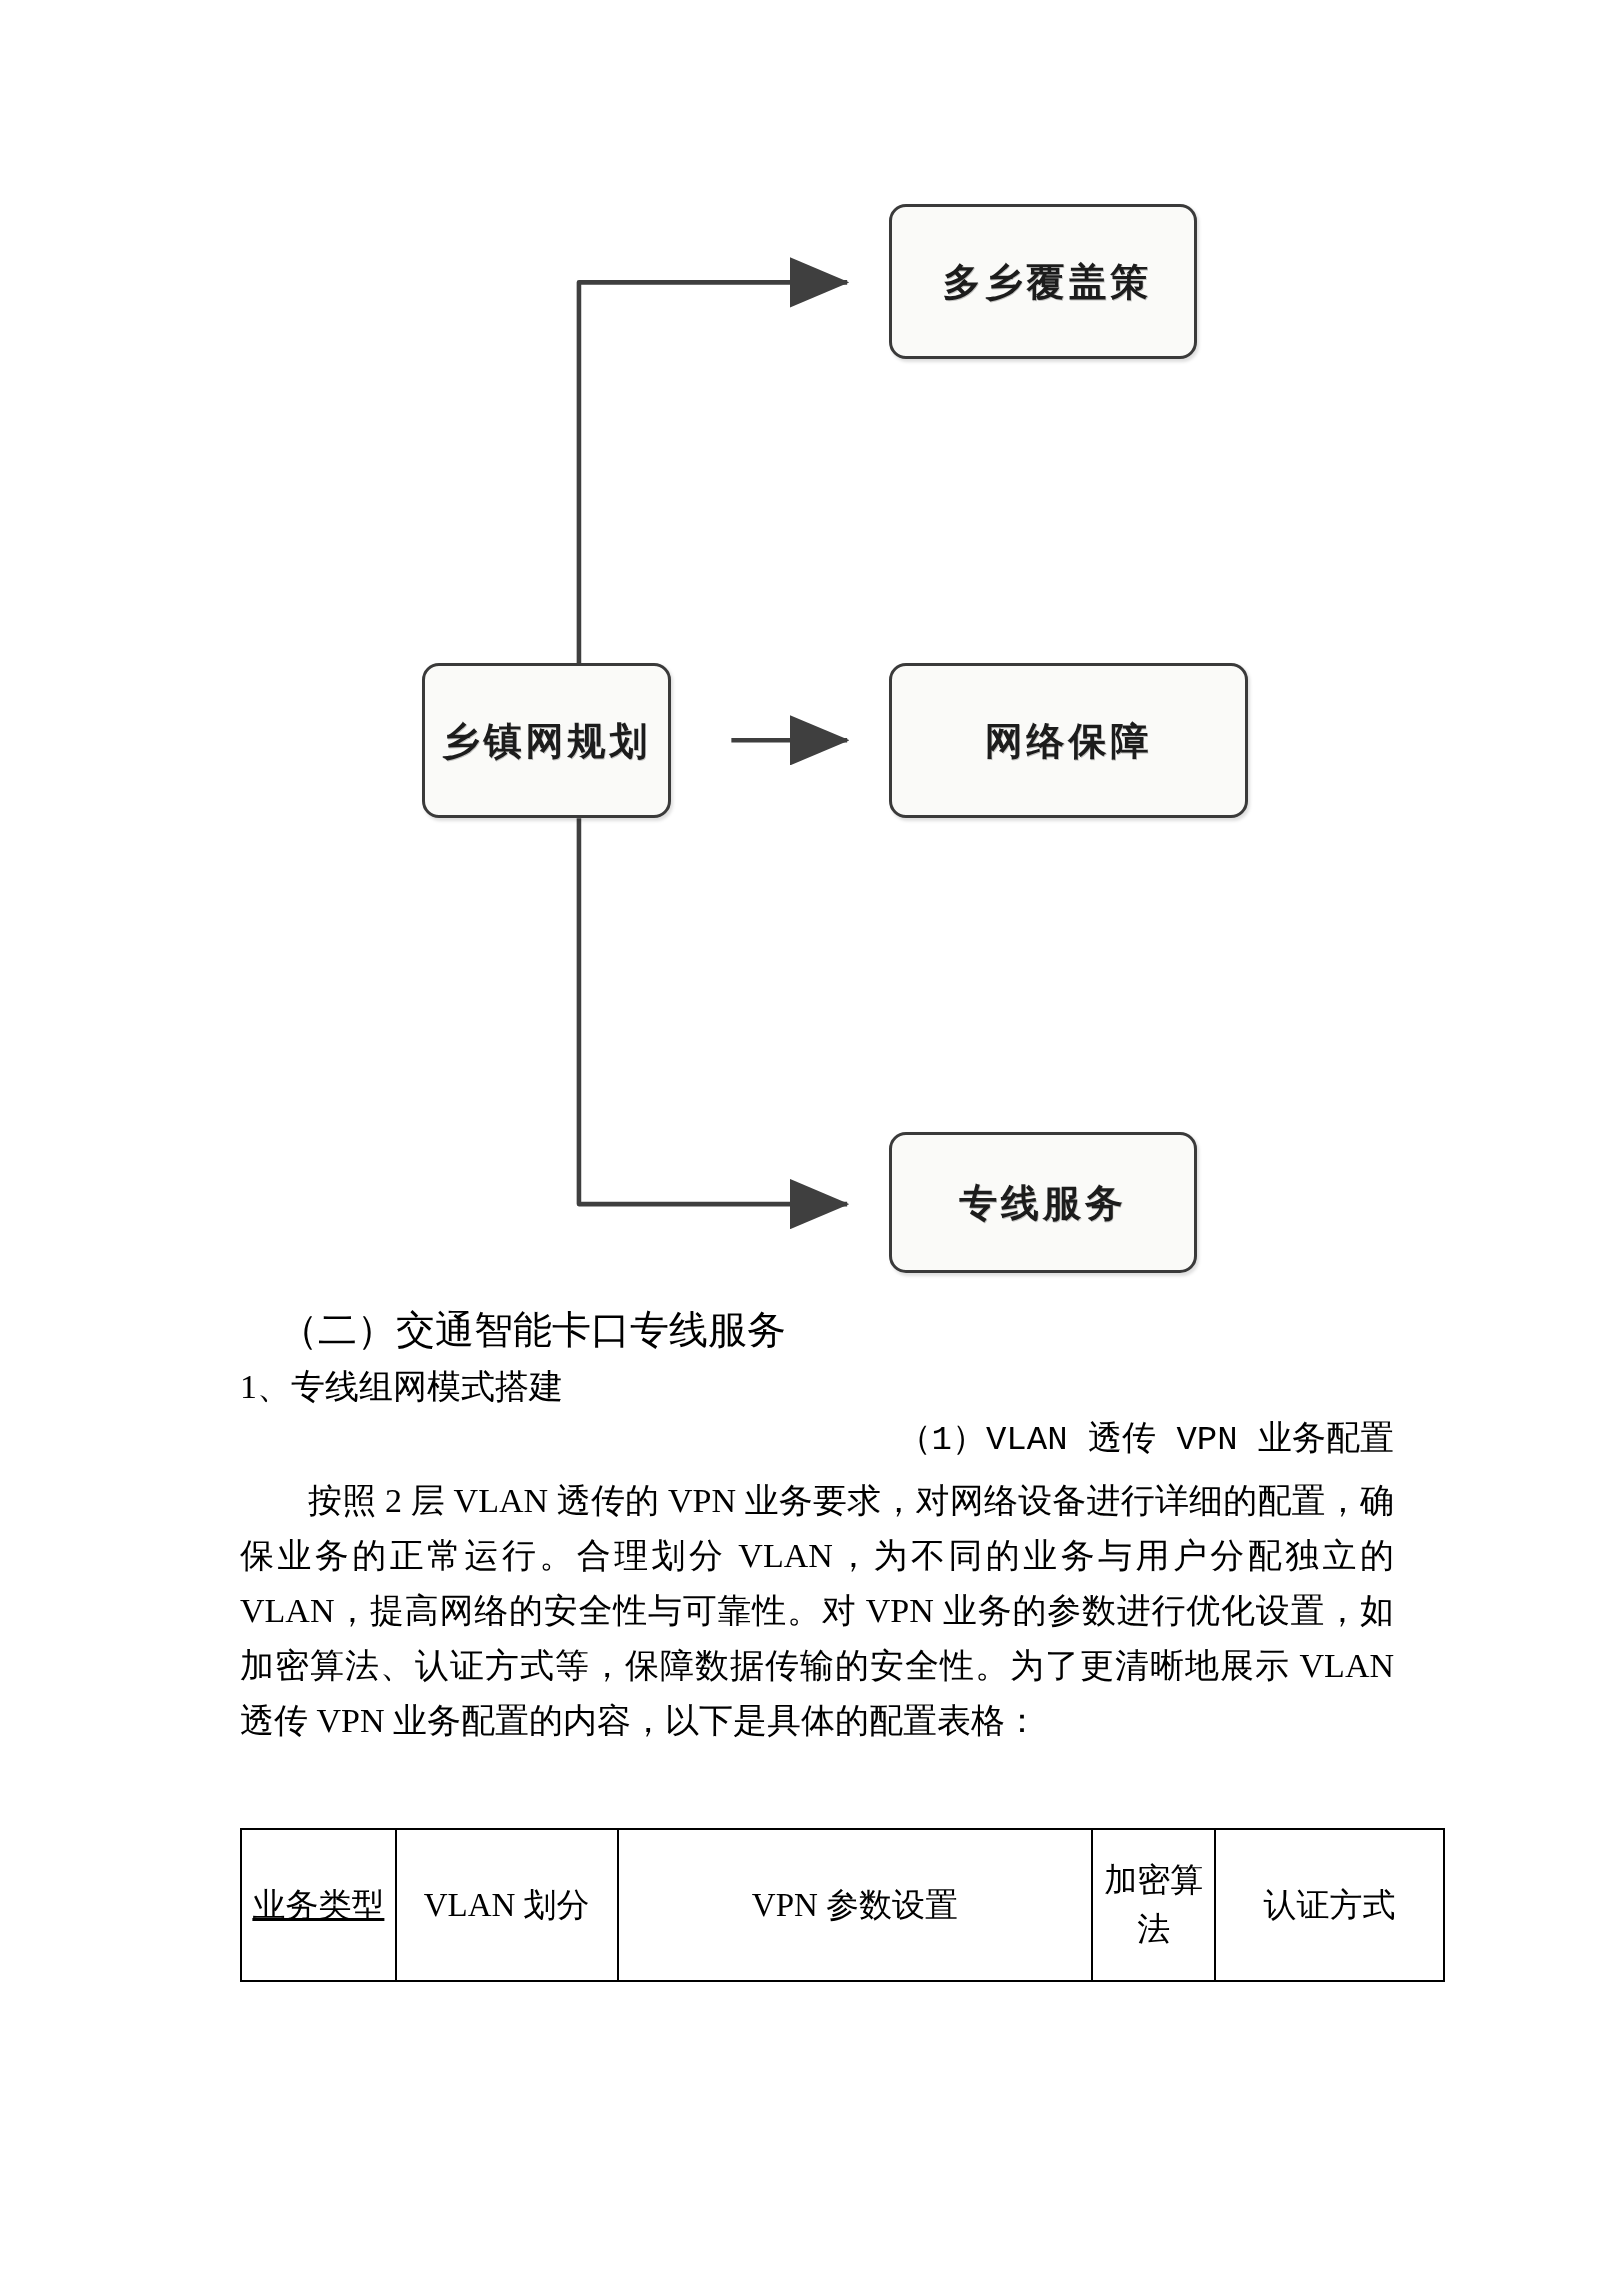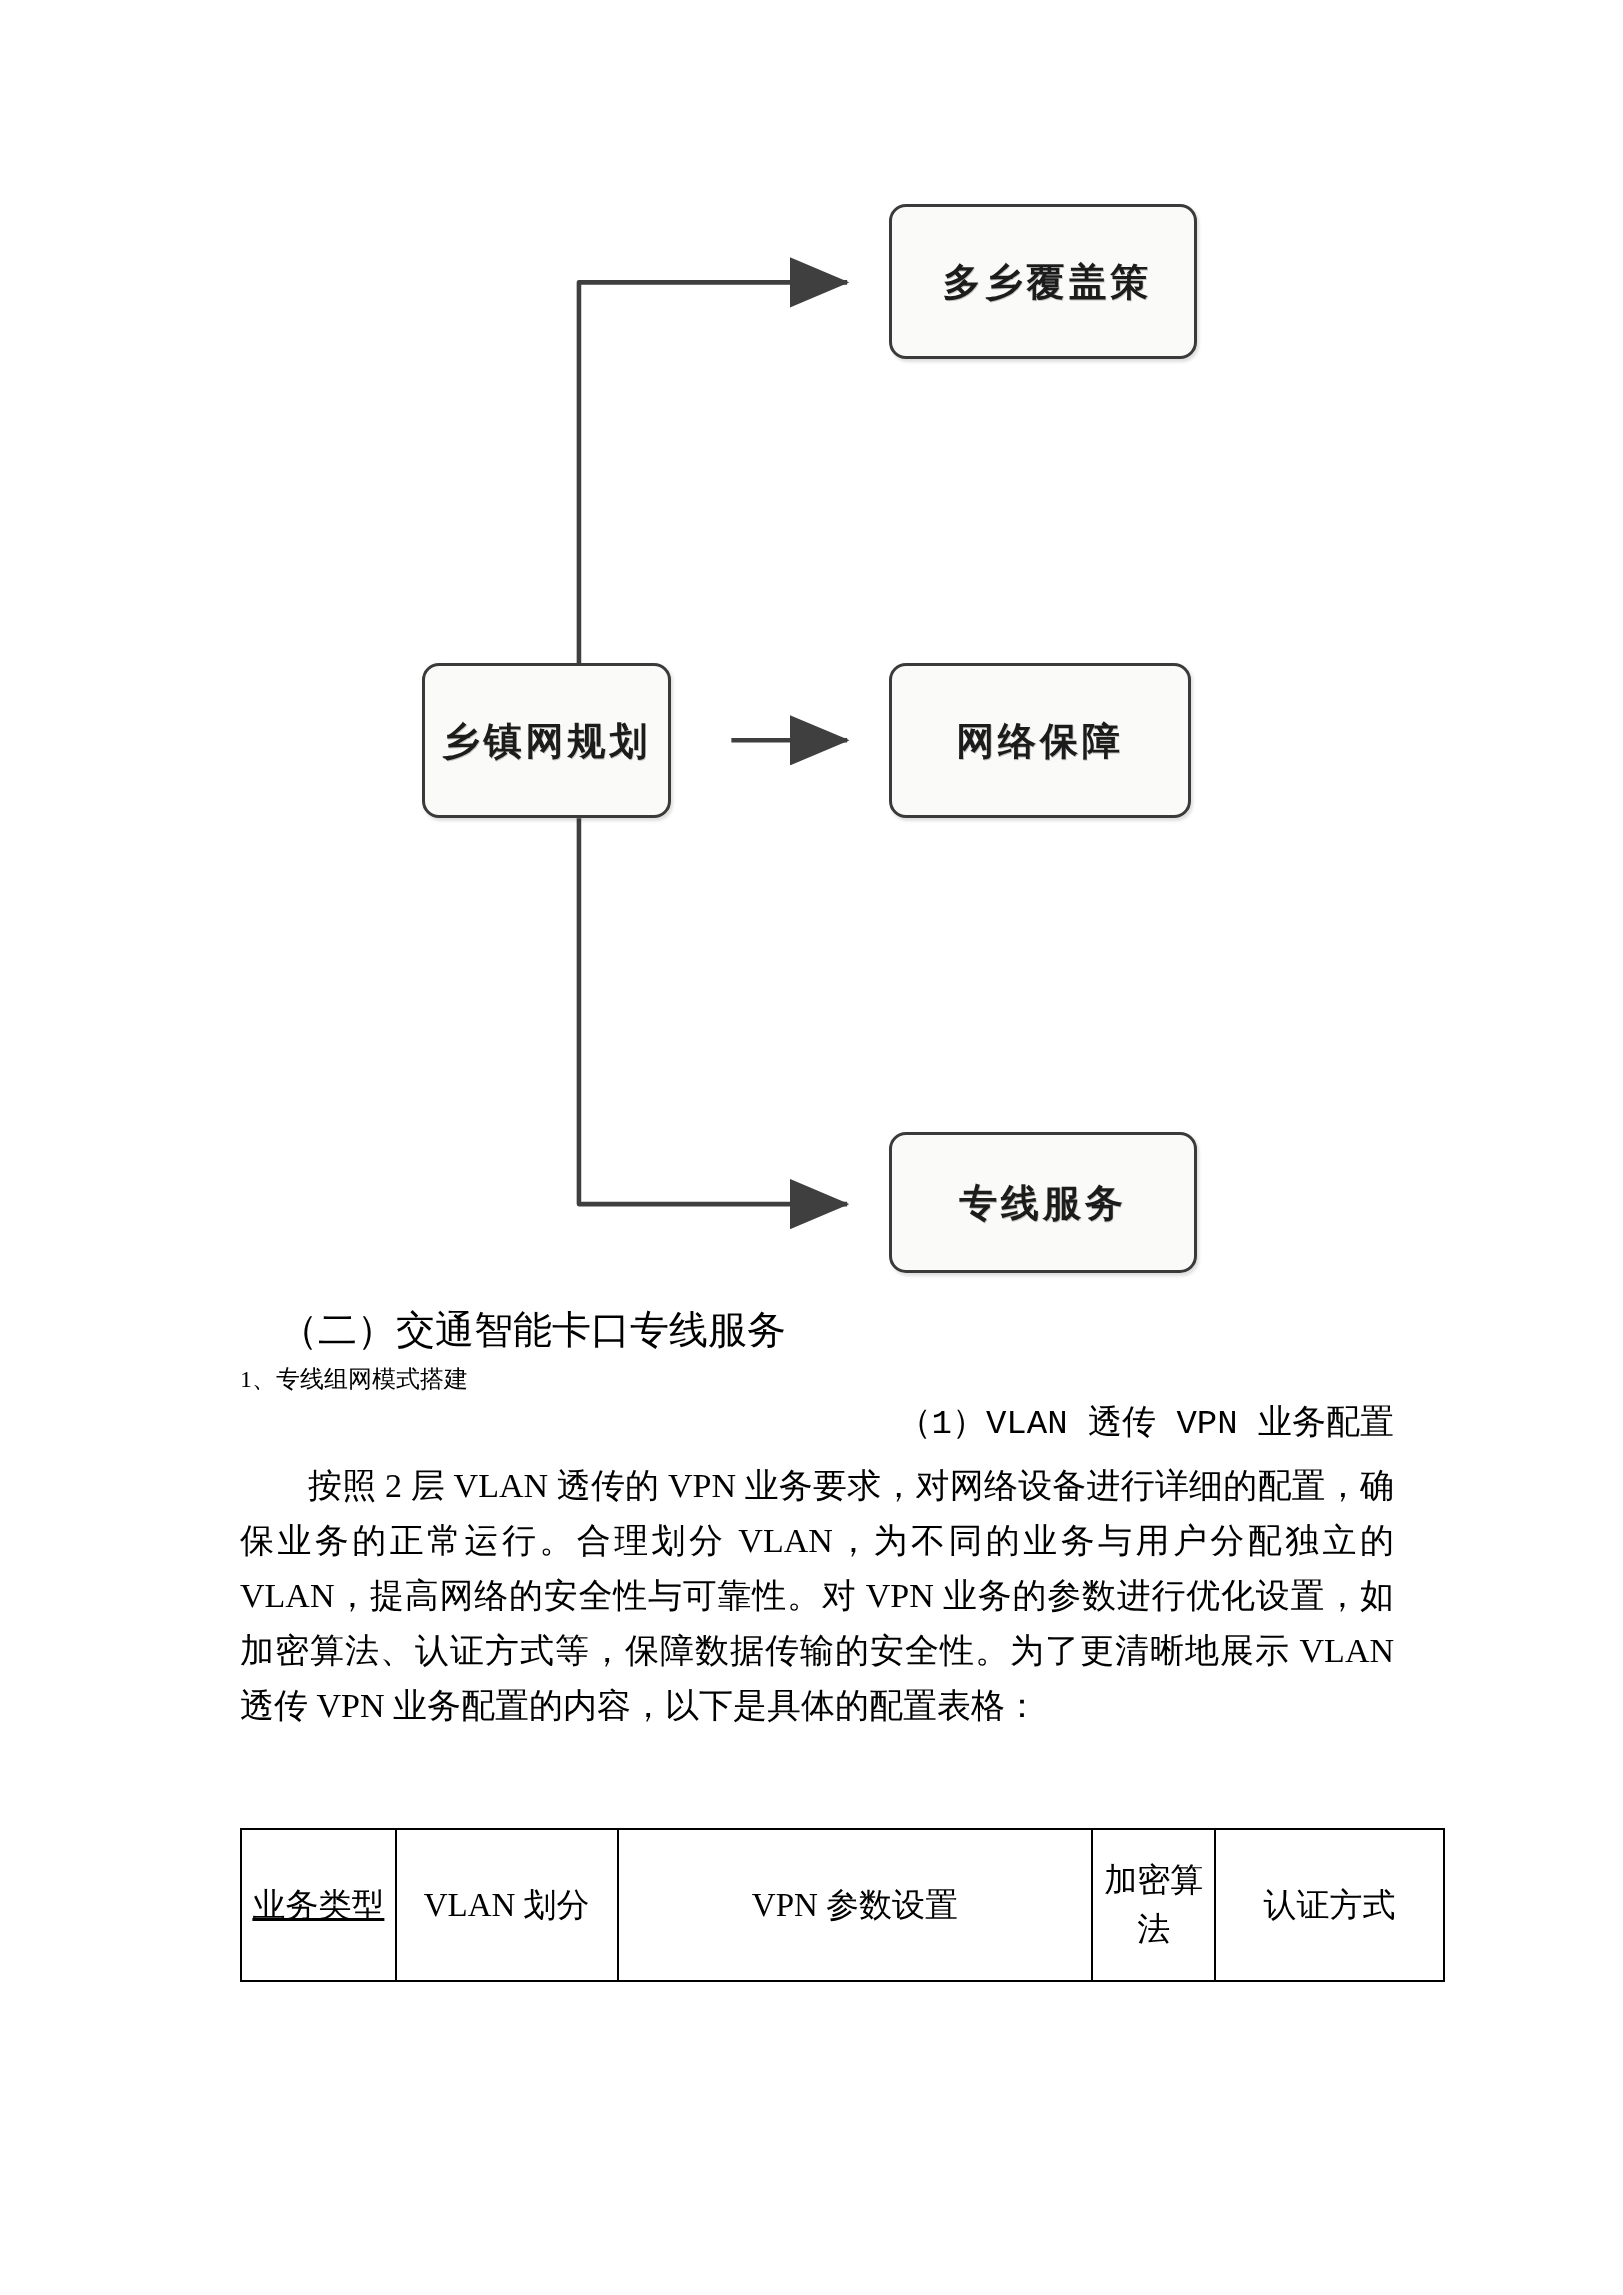--- a/index.html
+++ b/index.html
@@ -53,40 +53,40 @@
     font-size: 38px;
     letter-spacing: 3.9px;
     color: #1c1c1c;
     white-space: nowrap;
     line-height: 1;
     text-shadow: 0.7px 0.7px 0 rgba(90,90,90,0.35);
   }
 
   #node-source { left: 422px;  top: 663px; width: 249px; height: 155px; }
   #node-top    { left: 889px; top: 204px;  width: 308px; height: 155px; padding-left: 9px; }
-  #node-middle { left: 889px; top: 663px; width: 302px; height: 155px; }
+  #node-middle { left: 889px; top: 663px; width: 359px; height: 155px; }
   #node-bottom { left: 889px; top: 1132px; width: 308px; height: 141px; }
 
   
   .body-text {
     position: absolute;
     left: 240px;
     top: 1302px;
     width: 1154px;
   }
   .heading-l1 {
     font-size: 39px;
     line-height: 1.42;
     margin: 0 0 3.9px 0;
     text-indent: 39px;
     font-family: "Liberation Serif", "DejaVu Serif", serif;
     white-space: nowrap;
   }
   .heading-l2 {
-    font-size: 24px;
+    font-size: 34px;
     line-height: 1.55;
     margin: 0;
     font-family: "Liberation Serif", "DejaVu Serif", serif;
     white-space: nowrap;
   }
   .heading-l3 {
     font-size: 34px;
     line-height: 1.55;
     margin: 0;
     font-family: Liberation Mono, monospace;

